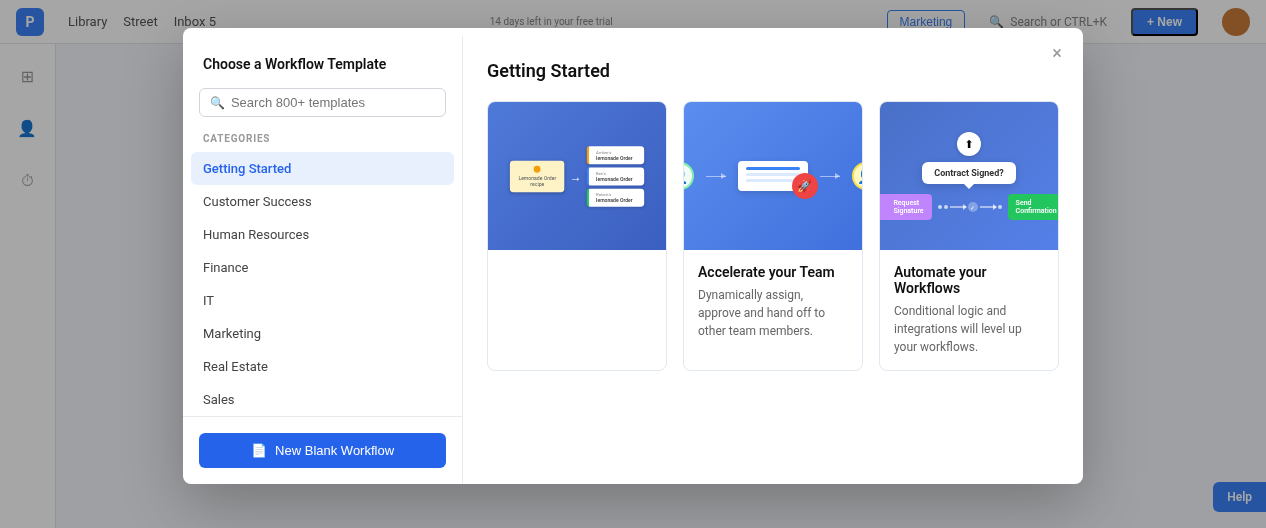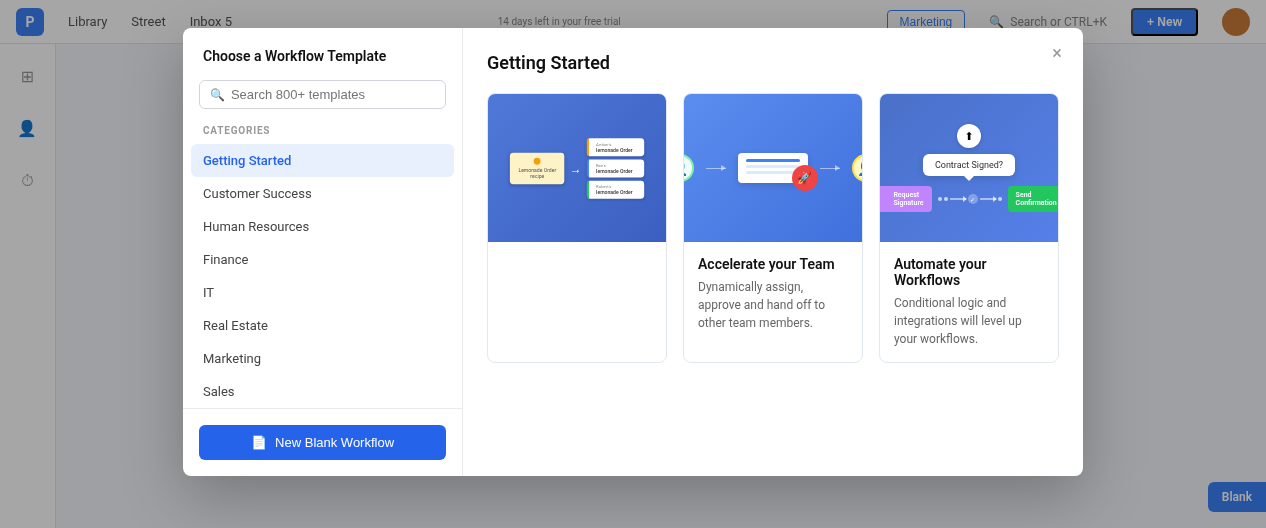--- a/index.html
+++ b/index.html
@@ -33,21 +33,21 @@
       z-index: 1;
     }
     .nav-logo {
       width: 28px; height: 28px;
       background: #3b82f6;
       border-radius: 6px;
       display: flex; align-items: center; justify-content: center;
       color: white; font-weight: bold; font-size: 14px;
     }
     .nav-links {
-      display: flex; gap: 24px;
+      display: flex; gap: 16px;
     }
     .nav-link {
       font-size: 13px; color: #555; cursor: pointer;
     }
     .nav-center {
       flex: 1; text-align: center;
       font-size: 10px; color: #888;
     }
     .nav-subscribe {
       background: #fff; border: 1px solid #3b82f6;
@@ -120,20 +120,21 @@
       color: #999;
       font-size: 18px;
       display: flex; align-items: center; justify-content: center;
       z-index: 30;
     }
 
     .modal-body {
       display: flex;
       flex: 1;
       overflow: hidden;
+      margin-top: 8px;
     }
 
     
     .modal-left {
       width: 280px;
       border-right: 1px solid #e8eaed;
       padding: 20px 0 0 0;
       display: flex; flex-direction: column;
       flex-shrink: 0;
     }
@@ -329,21 +330,21 @@
       position: absolute; inset: 0;
       display: flex; align-items: center; justify-content: center;
     }
     .workflow-auto {
       display: flex; flex-direction: column; align-items: center; gap: 10px;
     }
     .tooltip-box {
       background: white; border-radius: 6px;
       padding: 6px 12px; font-size: 9px; color: #333;
       box-shadow: 0 2px 8px rgba(0,0,0,0.15); position: relative;
-      font-weight: 400;
+      font-weight: 700;
     }
     .tooltip-arrow {
       position: absolute; bottom: -5px; left: 50%;
       transform: translateX(-50%);
       width: 0; height: 0;
       border-left: 5px solid transparent;
       border-right: 5px solid transparent;
       border-top: 5px solid white;
     }
     .auto-steps {
@@ -419,22 +420,22 @@
       </div>
 
       <div class="categories-label">CATEGORIES</div>
 
       <div class="category-list">
         <div class="category-item active">Getting Started</div>
         <div class="category-item">Customer Success</div>
         <div class="category-item">Human Resources</div>
         <div class="category-item">Finance</div>
         <div class="category-item">IT</div>
+        <div class="category-item">Marketing</div>
         <div class="category-item">Real Estate</div>
-        <div class="category-item">Marketing</div>
         <div class="category-item">Sales</div>
       </div>
 
       <div class="modal-left-footer">
         <button class="new-blank-btn">
           <span>📄</span>
           <span>New Blank Workflow</span>
         </button>
       </div>
     </div>
@@ -541,13 +542,13 @@
             <div class="card-title">Automate your Workflows</div>
             <div class="card-desc">Conditional logic and integrations will level up your workflows.</div>
           </div>
         </div>
 
       </div>
     </div>
   </div>
 </div>
 
-<div class="help-btn">Blank</div>
+<div class="help-btn">Help</div>
 
 </body></html>

